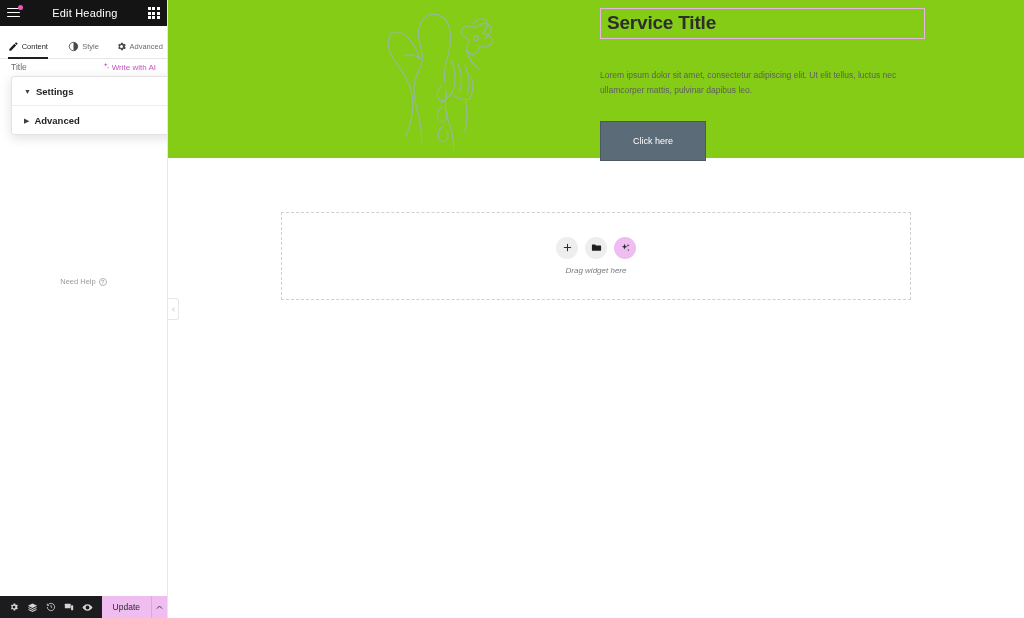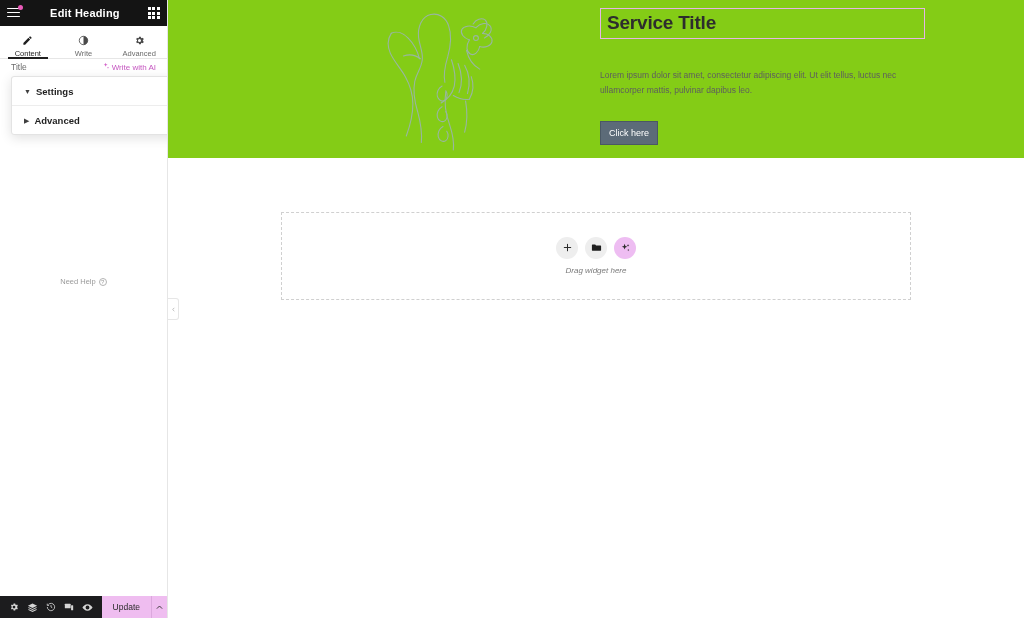--- a/index.html
+++ b/index.html
@@ -35,34 +35,34 @@
   }
   .hamburger i:nth-child(1){ top: 1px; }
   .hamburger i:nth-child(2){ top: 5px; }
   .hamburger i:nth-child(3){ top: 9px; }
   .hamburger .dot {
     position: absolute; right: -1px; top: -2px;
     width: 5px; height: 5px; border-radius: 50%;
     background: #e85ab8;
   }
   .panel-title {
-    color: #ffffff; font-size: 11px; font-weight: bold;
+    color: #ffffff; font-size: 11px; font-weight: normal;
     letter-spacing: .2px;
   }
   .grid-icon { display: grid; grid-template-columns: repeat(3,3px);
     grid-template-rows: repeat(3,3px); gap: 1.6px; cursor: pointer; }
   .grid-icon span { background: #ffffff; display:block; width:3px; height:3px; }
 
   
   .tabs {
     display: flex; height: 33px; flex: 0 0 33px;
     border-bottom: 1px solid #e6e6e6; background:#fff;
   }
   .tab {
-    flex: 1; display: flex; flex-direction: column;
+    flex: 1; display: flex; flex-direction: row;
     align-items: center; justify-content: center; gap: 3px;
     cursor: pointer; position: relative; padding-top: 9px;
   }
   .tab .tab-label { font-size: 7.5px; color: #6b6b6b; }
   .tab.active .tab-label { color: #1f1f1f; }
   .tab.active::after {
     content:""; position:absolute; left: 8px; right: 8px; bottom: -1px;
     height: 2px; background:#1f1f1f;
   }
   .tab svg { display:block; }
@@ -195,21 +195,21 @@
   .heading-box h1 {
     font-size: 19px; font-weight: bold; color: #2d2d2d; letter-spacing: -.2px;
     font-family: "Liberation Sans", sans-serif;
   }
   .hero-para {
     margin-top: 29px; font-size: 8.5px; line-height: 1.72; color:#5e5e5e;
     width: 300px;
   }
   .cta-btn {
     margin-top: 24px; display:inline-flex; align-items:center; justify-content:center;
-    height: 24px; padding: 0 8px; background:#5c6b78; color:#ffffff;
+    height: 40px; padding: 0 32px; background:#5c6b78; color:#ffffff;
     font-size: 9px; border: 1px solid #4a5864; cursor:pointer;
   }
 
   .dropzone {
     position:absolute; left: 113px; top: 212px;
     width: 630px; height: 88px;
     border: 1px dashed #d0d0d0;
     display:flex; flex-direction:column; align-items:center; justify-content:center;
     gap: 7px;
   }
@@ -259,21 +259,21 @@
         </span>
         <span class="tab-label">Content</span>
       </div>
       <div class="tab">
         <span>
           <svg width="11" height="11" viewBox="0 0 24 24">
             <circle cx="12" cy="12" r="9.2" fill="none" stroke="#4a4a4a" stroke-width="1.8"></circle>
             <path d="M12 2.8a9.2 9.2 0 0 1 0 18.4z" fill="#4a4a4a"></path>
           </svg>
         </span>
-        <span class="tab-label">Write</span>
+        <span class="tab-label">Style</span>
       </div>
       <div class="tab">
         <span>
           <svg width="11" height="11" viewBox="0 0 24 24" fill="#4a4a4a">
             <path d="M19.4 13a7.7 7.7 0 0 0 0-2l2-1.6-1.9-3.3-2.4 1a7.6 7.6 0 0 0-1.8-1l-.4-2.5H11l-.4 2.5a7.6 7.6 0 0 0-1.7 1l-2.4-1L4.6 9.4 6.6 11a7.7 7.7 0 0 0 0 2l-2 1.6 1.9 3.3 2.4-1a7.6 7.6 0 0 0 1.7 1l.4 2.5h3.9l.4-2.5a7.6 7.6 0 0 0 1.8-1l2.4 1 1.9-3.3-2-1.6zM12 15.3A3.3 3.3 0 1 1 15.3 12 3.3 3.3 0 0 1 12 15.3z"></path>
           </svg>
         </span>
         <span class="tab-label">Advanced</span>
       </div>
     </div>

